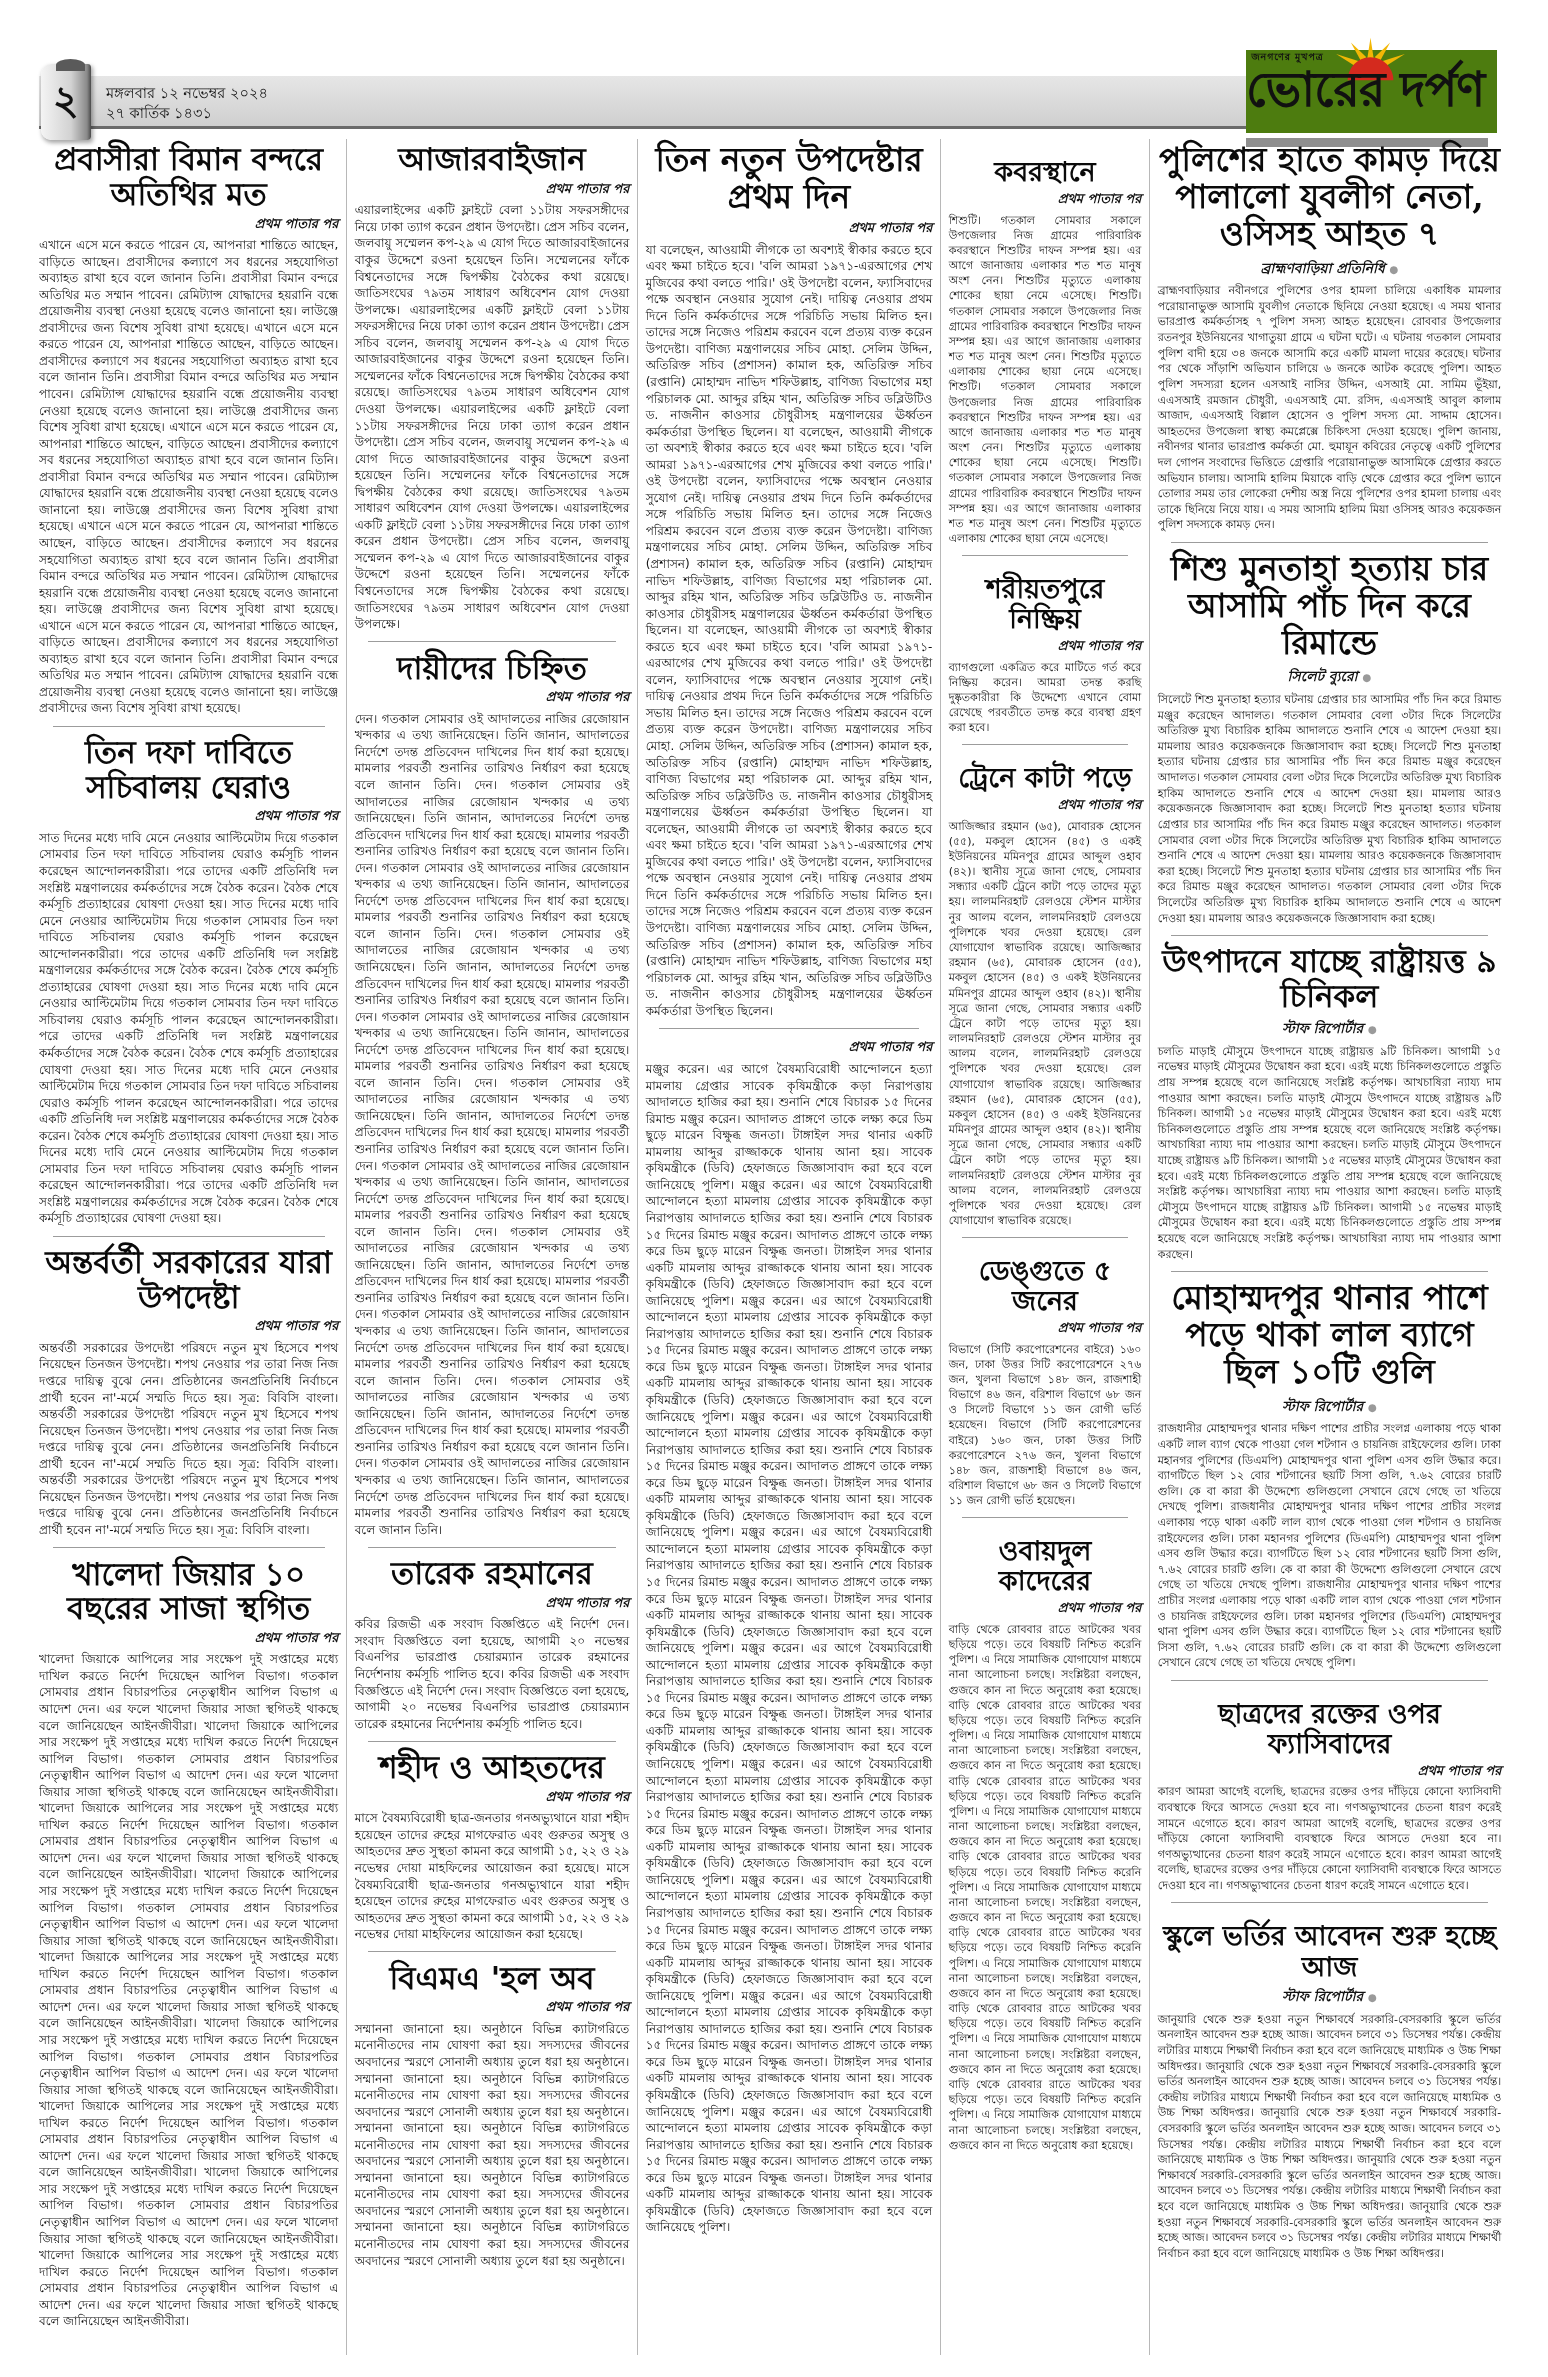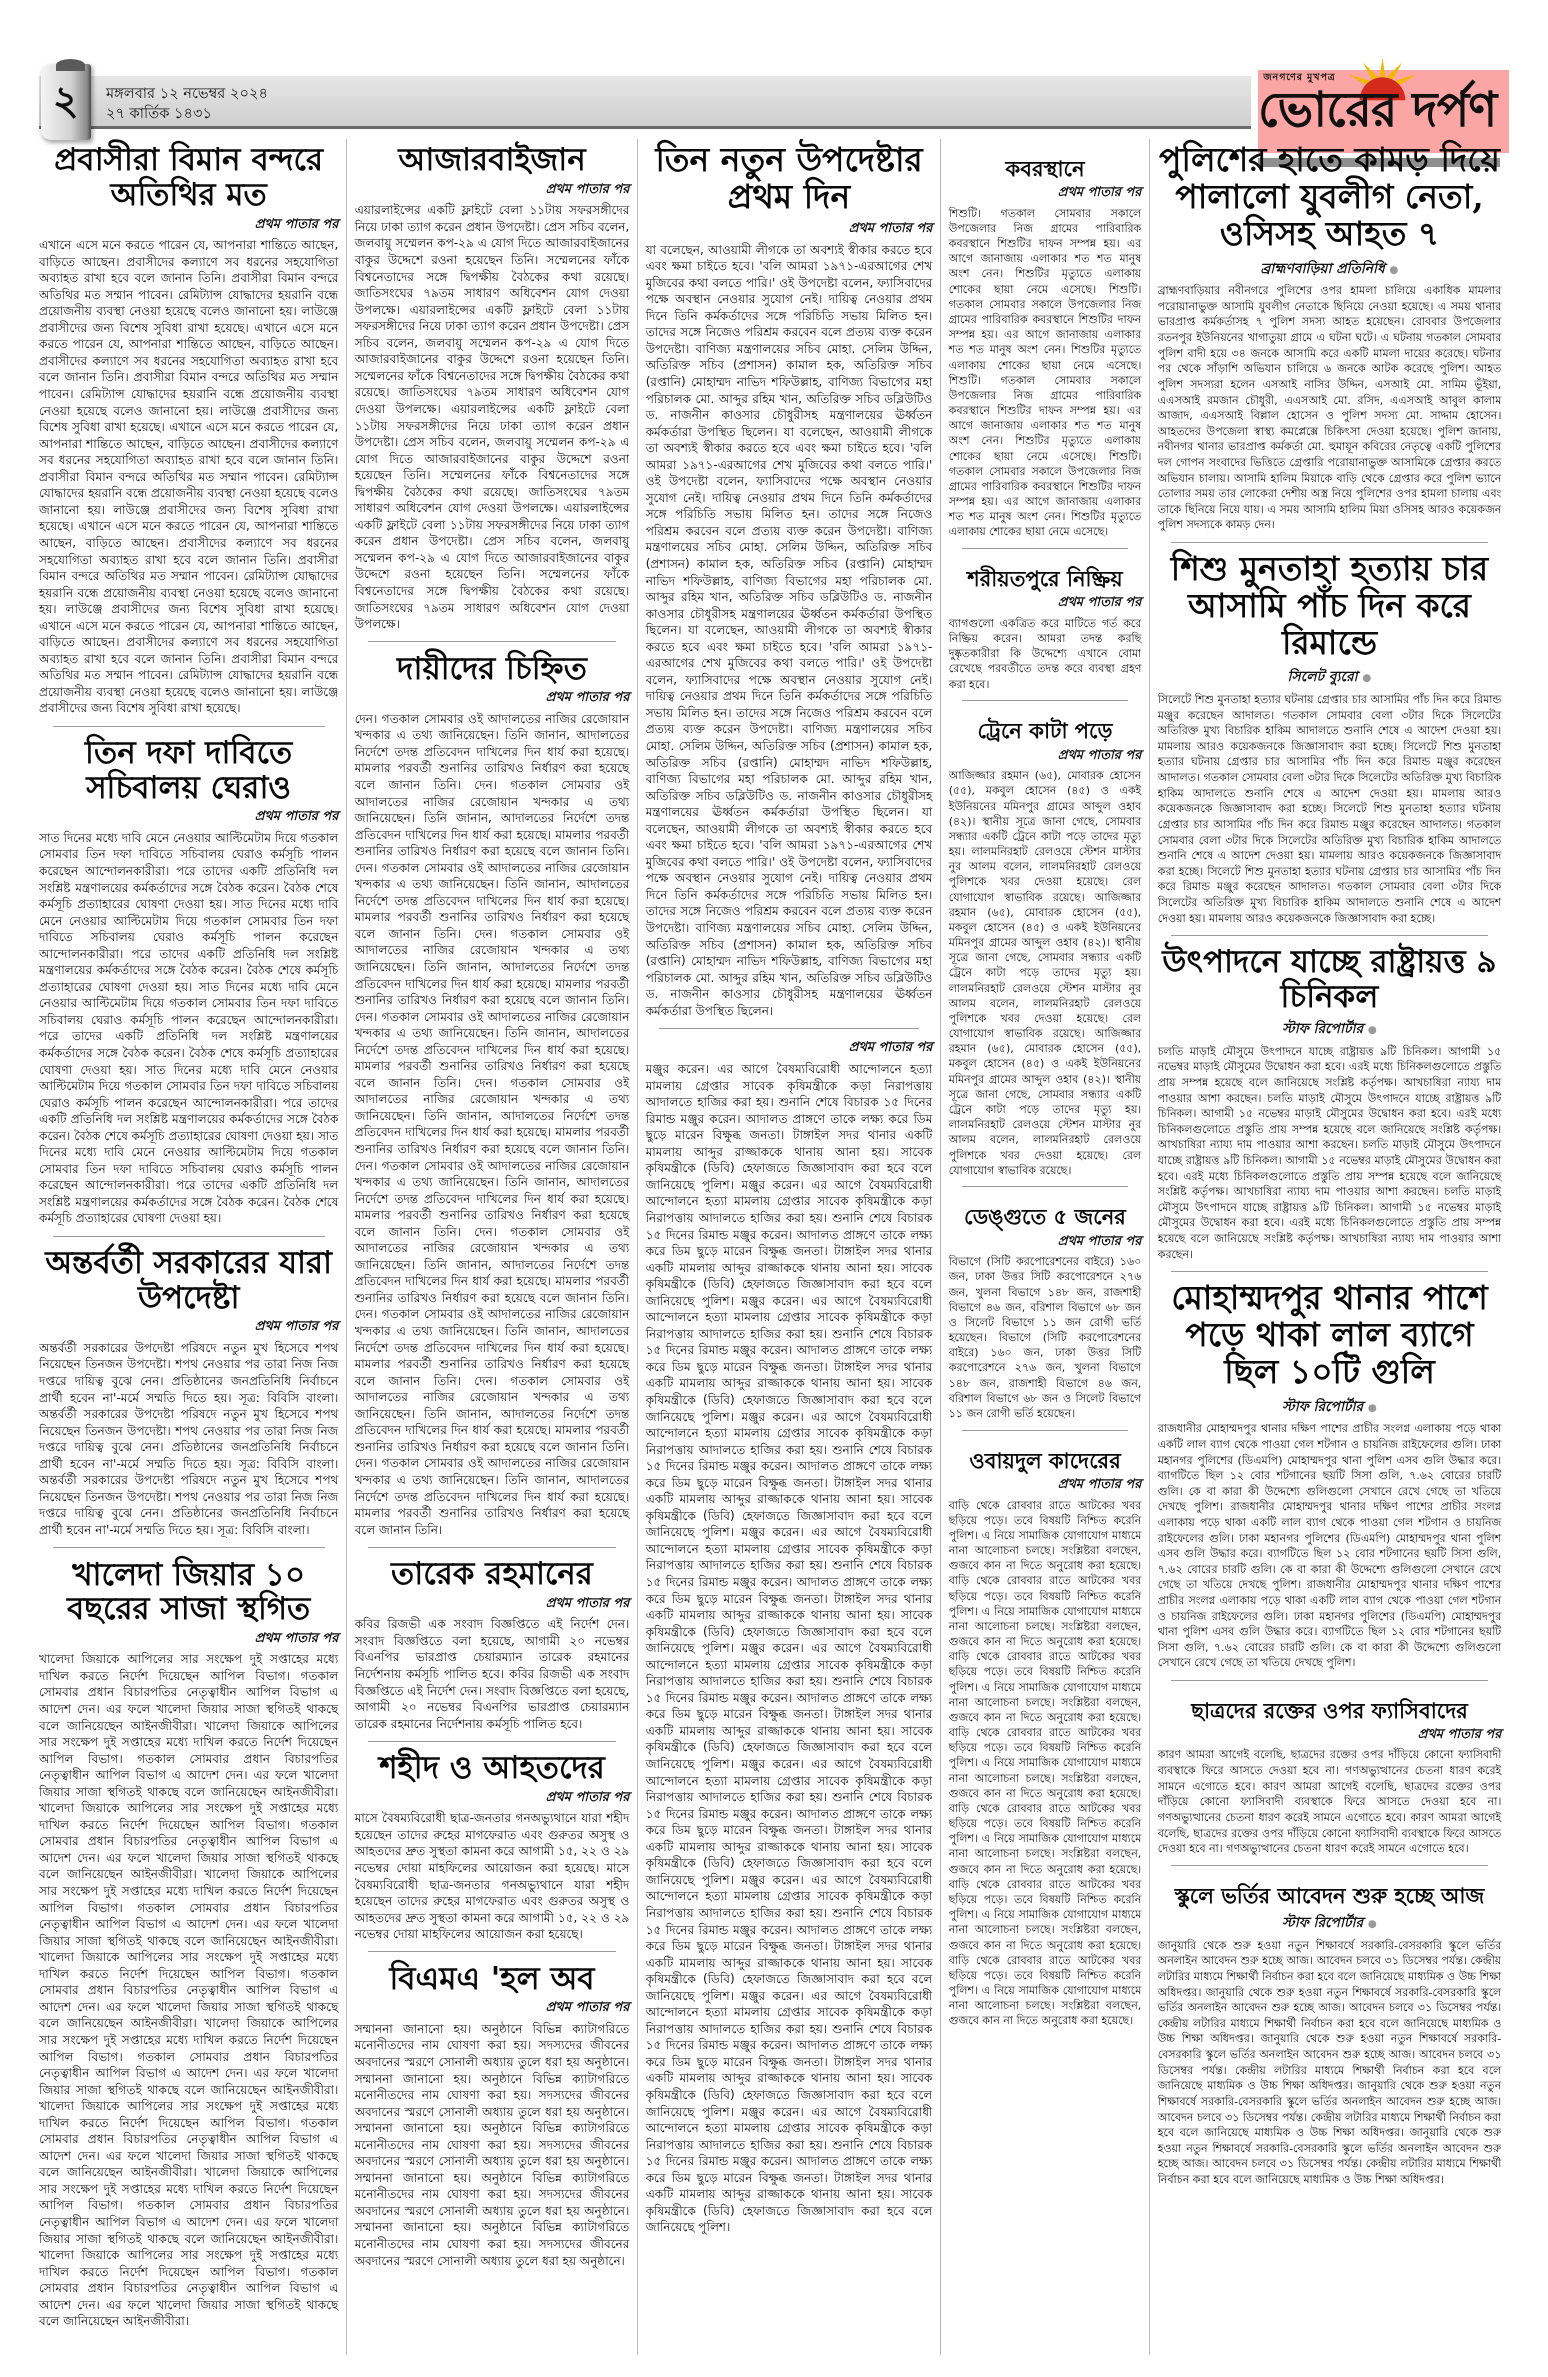--- a/index.html
+++ b/index.html
@@ -9,36 +9,36 @@
   .masthead{position:absolute;left:39px;right:39px;top:76px;height:50px;}
   .mast-strip{position:absolute;left:0;right:258px;top:0;height:100%;
               background:linear-gradient(#e6e6e6,#cfcfcf);border-bottom:3.4px solid #6a6a6a;}
   .page-tab{position:absolute;left:1.7px;top:-12px;width:50px;height:76px;
             background:linear-gradient(90deg,#f4f4f4 0%,#d2d2d2 60%,#8a8a8a 92%,#4a4a4a 100%);
             border-radius:10.3px 3.4px 3.4px 10.3px;display:flex;align-items:center;justify-content:center;
             font-size:40px;font-weight:bold;color:#101010;box-shadow:1.7px 2.6px 4.3px rgba(0,0,0,.35);}
   .page-tab:before{content:"";position:absolute;top:-5.2px;left:15.5px;width:29px;height:12px;
             background:#5a5a5a;border-radius:50% 50% 0 0;}
   .dates{position:absolute;left:67px;top:6.9px;font-weight:normal;font-size:14.6px;line-height:1.35;color:#141414;}
-  .logo{position:absolute;right:0;top:-26px;width:251px;height:83px;background:#fca5a5;margin-top:20px;}
+  .logo{position:absolute;right:12px;top:-26px;width:251px;height:83px;background:#4d7c0f;}
   .logo-tagline{font-size:9.5px;font-weight:bold;letter-spacing:0.9px;margin:0 0 0 5.2px;position:relative;z-index:2;}
   .logo-title{font-size:48px;font-weight:900;line-height:1.0;white-space:nowrap;position:relative;z-index:2;
               font-family:"DejaVu Serif","DejaVu Sans",serif;letter-spacing:-0.9px;}
   .sun{position:absolute;left:83px;top:-13.8px;z-index:1;}
   .logo-bar{position:absolute;left:0;right:8.6px;bottom:-13.8px;height:8.6px;background:#8f8f8f;}
   
   .columns{position:absolute;left:39px;right:39px;top:139px;bottom:22.4px;display:grid;
            grid-template-columns:307px 291px 303px 209px 1fr;}
   .col{overflow:hidden;padding:0 7.7px;border-left:0.9px solid #b8b8b8;}
   .col:first-child{border-left:none;padding-left:0;}
   .headline{text-align:center;font-weight:bold;color:#0a0a0a;margin:3.4px 0 1.7px;line-height:1.12;
             font-family:"DejaVu Serif","DejaVu Sans",serif;}
   .size-xl{font-size:33px;}
   .size-lg{font-size:31px;}
-  .size-md{font-size:21px;margin-top:18px;}
+  .size-md{font-size:27px;margin-top:18px;}
   .kicker-continuation{text-align:right;font-style:italic;font-weight:bold;font-size:13px;margin:1.7px 0 2.6px;}
   .kicker-byline{text-align:center;font-style:italic;font-weight:bold;font-size:13.8px;margin:3.4px 0 2.6px;}
   .byline-dot{color:#9a9a9a;font-size:10.3px;vertical-align:middle;}
   .body{font-size:12px;line-height:1.38;text-align:justify;margin:2.6px 0 8.6px;overflow-wrap:anywhere;}
   .col:nth-child(4) .body{font-size:11px;}
   .col:nth-child(5) .body{font-size:11px;line-height:1.42;}
   .divider{border-top:0.9px solid #9c9c9c;margin:6.9px 13.8px 8.6px;}
 </style>
 </head>
 <body>

